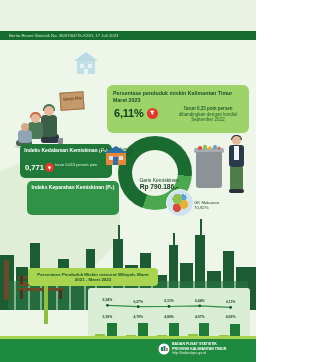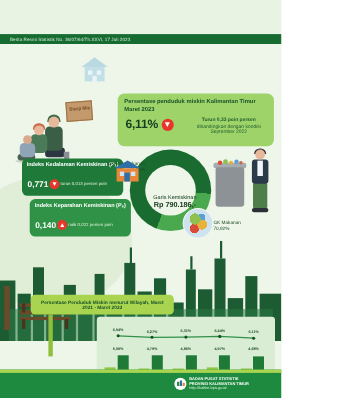--- a/index.html
+++ b/index.html
@@ -159,21 +159,21 @@
   .idx-card.c2 { left: 27px; top: 141px; background: #2f9246; }
   .idx-title {
     color: #ffffff;
     font-size: 5px;
     font-weight: bold;
     text-align: center;
     line-height: 6.4px;
   }
   .idx-row {
     position: absolute; left: 5px; top: 19px;
-    display: flex; align-items: center; gap: 1px;
+    display: flex; align-items: flex-start; gap: 1px;
     width: 84px;
   }
   .idx-val {
     color: #ffffff;
     font-size: 7.6px;
     font-weight: bold;
   }
   .idx-arrow {
     width: 9px; height: 9px; border-radius: 50%;
     background: #e8372a;
@@ -437,25 +437,20 @@
       <div class="idx-title">Indeks Kedalaman Kemiskinan (P₁)</div>
       <div class="idx-row">
         <span class="idx-val">0,771</span>
         <span class="idx-arrow">▼</span>
         <span class="idx-note">turun 0,013 persen poin</span>
       </div>
     </div>
 
     <div class="idx-card c2">
       <div class="idx-title">Indeks Keparahan Kemiskinan (P₂)</div>
-      <div class="idx-row">
-        <span class="idx-val">0,140</span>
-        <span class="idx-arrow">▲</span>
-        <span class="idx-note">naik 0,022 persen poin</span>
-      </div>
     </div>
 
     <div class="donut"></div>
     <div class="gk-line-label">
       <div class="l1">Garis Kemiskinan</div>
       <div class="l2">Rp 790.186,-</div>
     </div>
     <div class="gk-nonmakanan gk-sub">
       <span>GK Non Makanan</span>
       <span class="v">29,08%</span>

